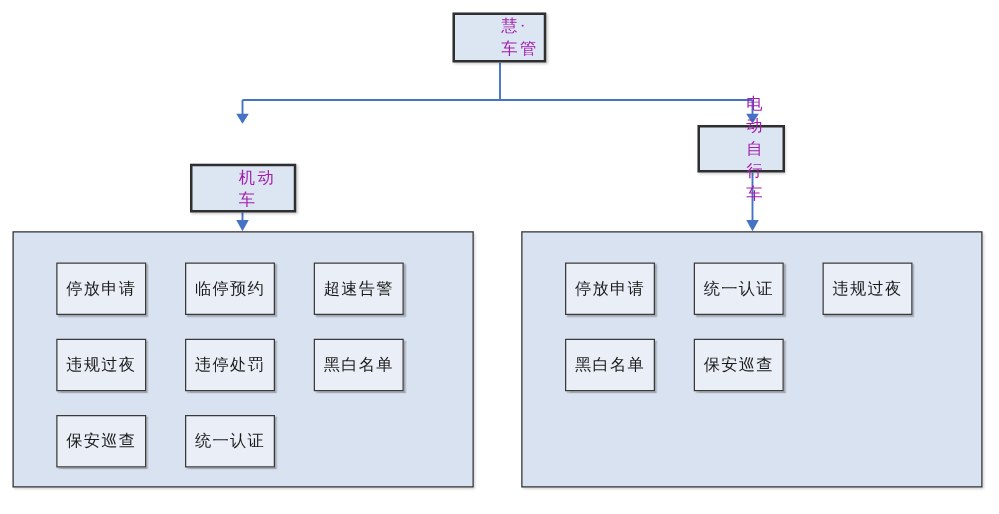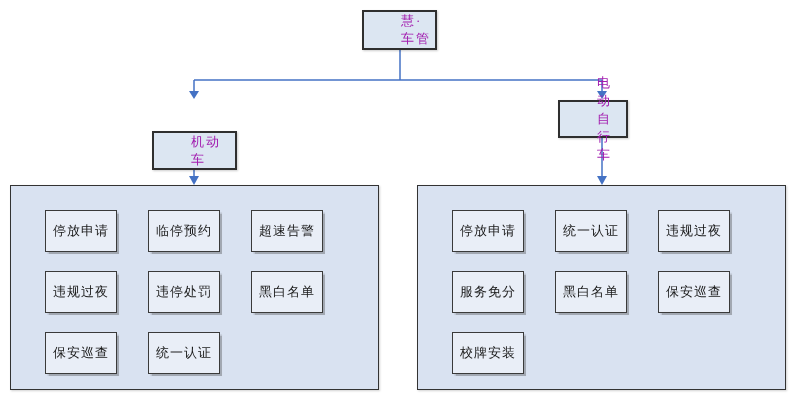--- a/index.html
+++ b/index.html
@@ -107,19 +107,17 @@
     <div class="module">违停处罚</div>
     <div class="module">黑白名单</div>
     <div class="module">保安巡查</div>
     <div class="module">统一认证</div>
   </div>
 
   <div class="container container-right">
     <div class="module">停放申请</div>
     <div class="module">统一认证</div>
     <div class="module">违规过夜</div>
-    <div class="module">服务免分</div>
     <div class="module">黑白名单</div>
     <div class="module">保安巡查</div>
-    <div class="module">校牌安装</div>
   </div>
 
 </div>
 
 </body></html>

